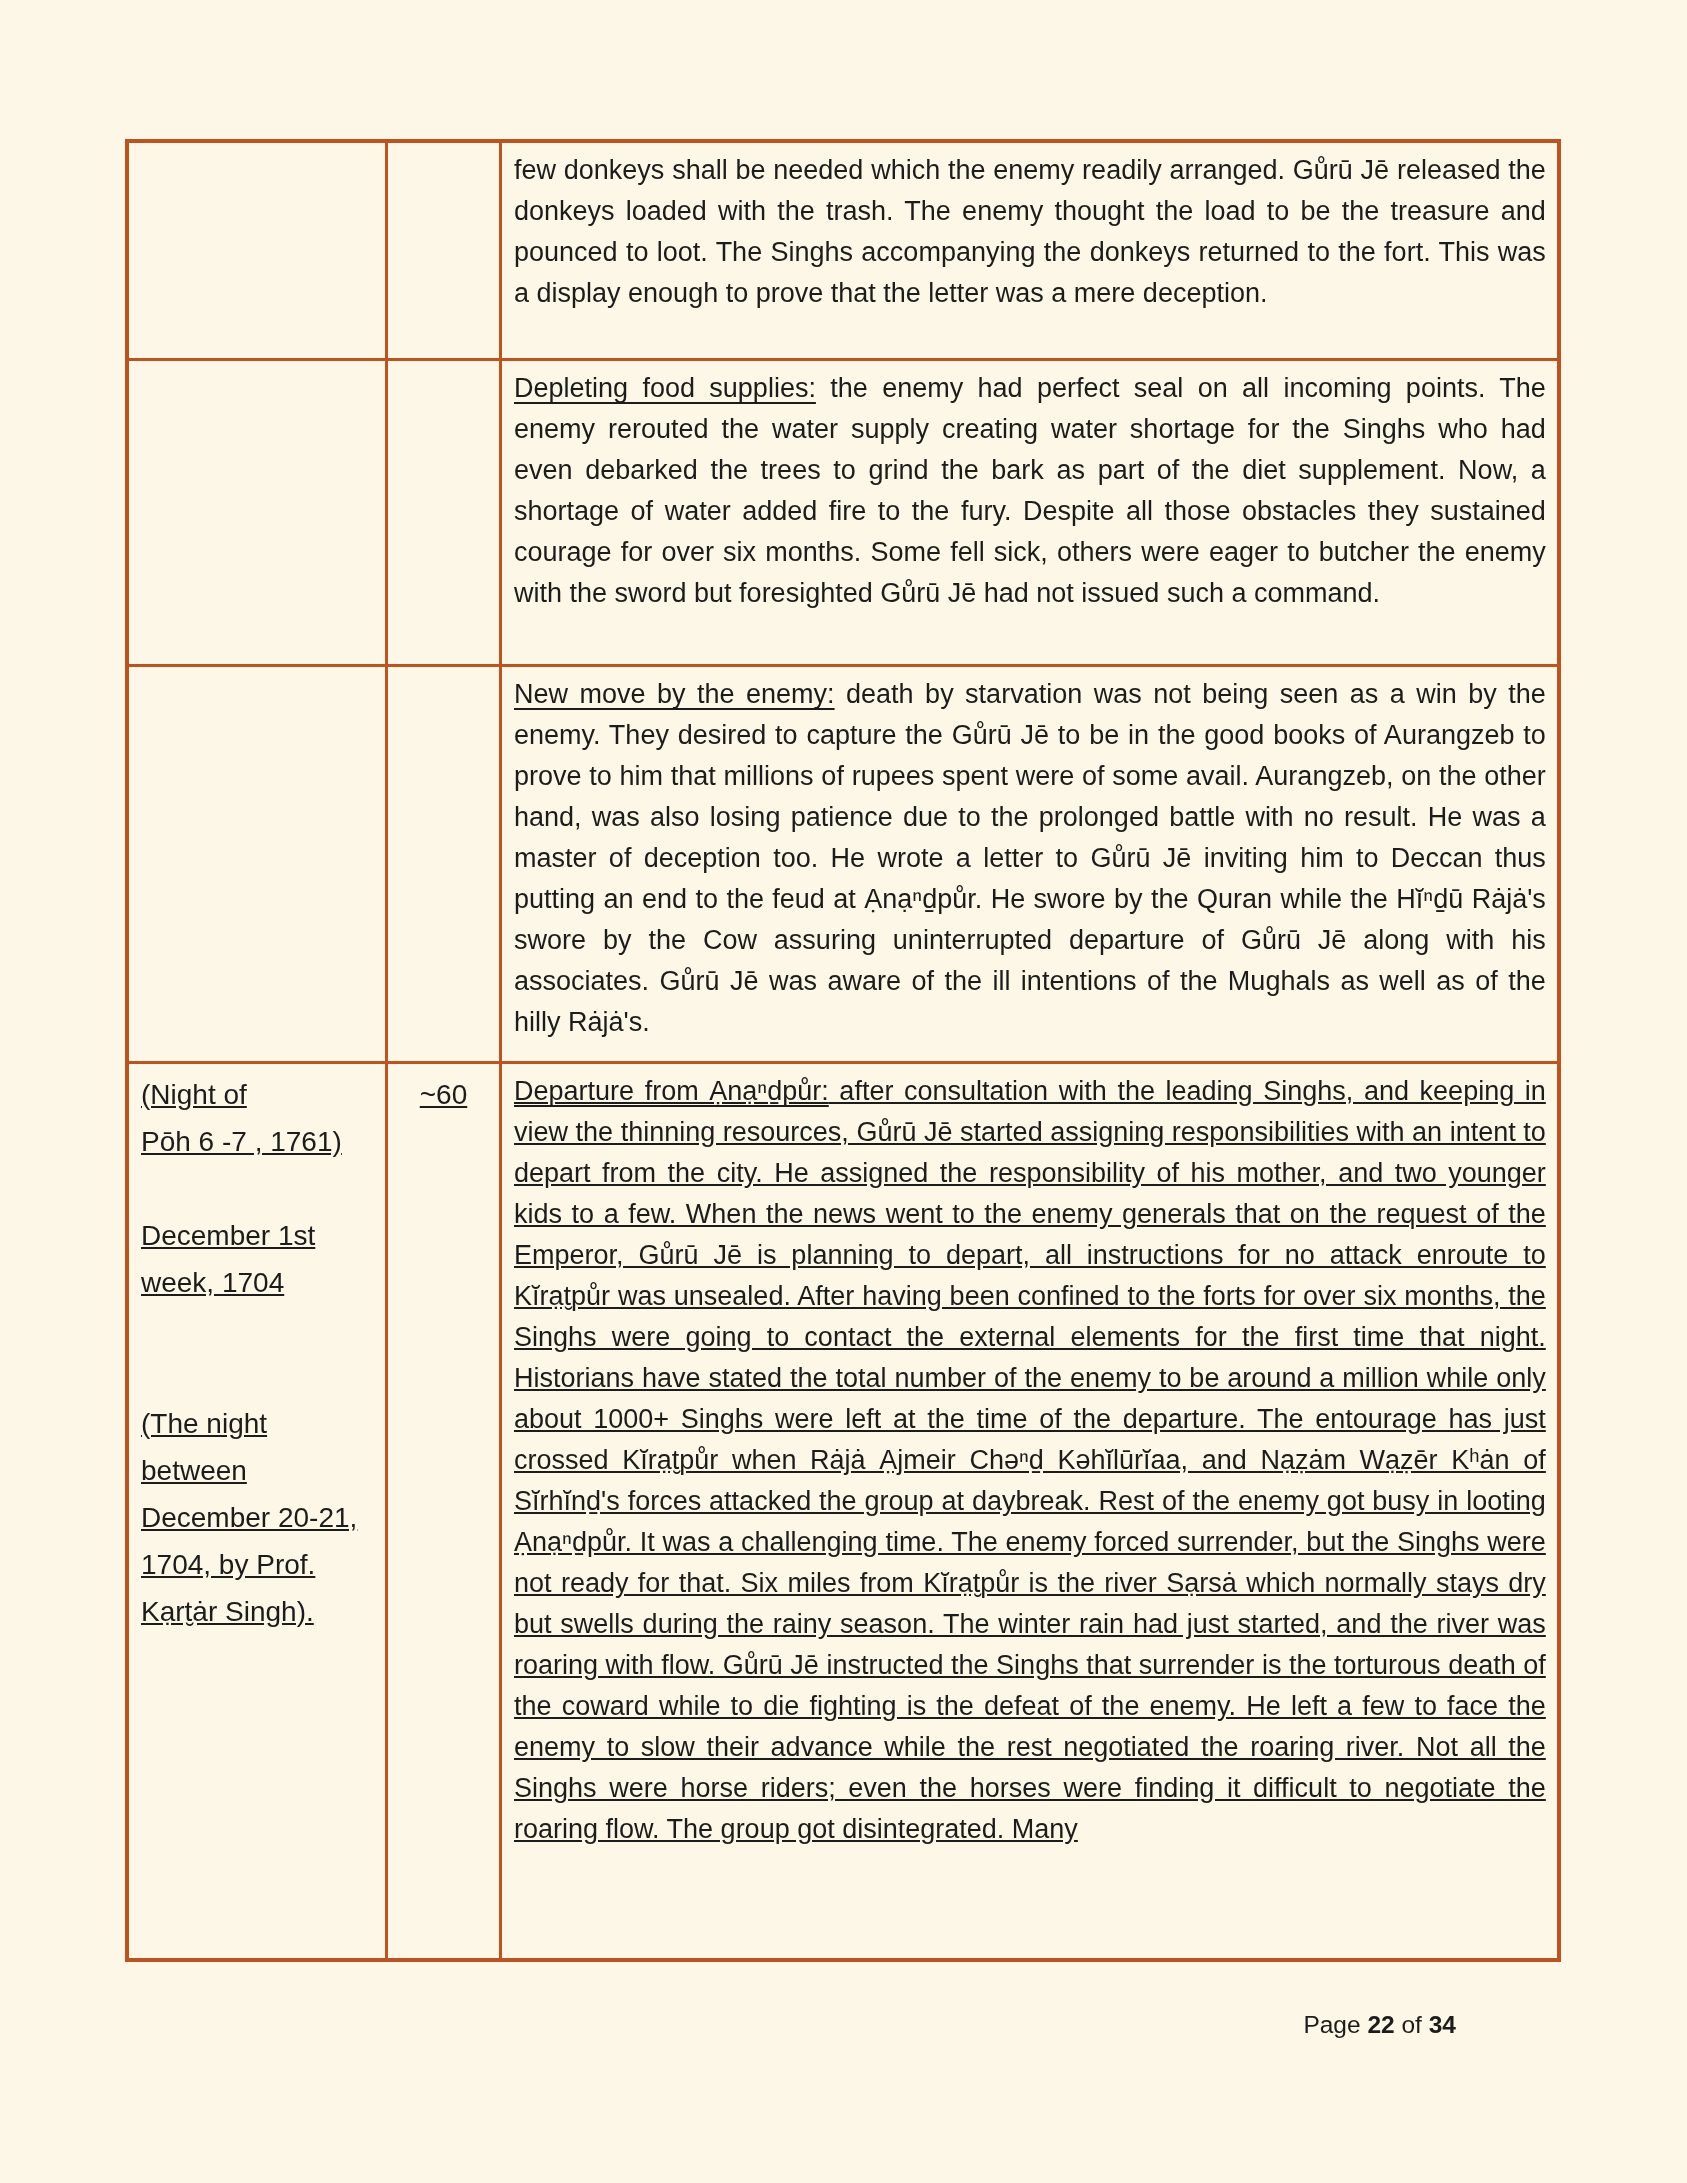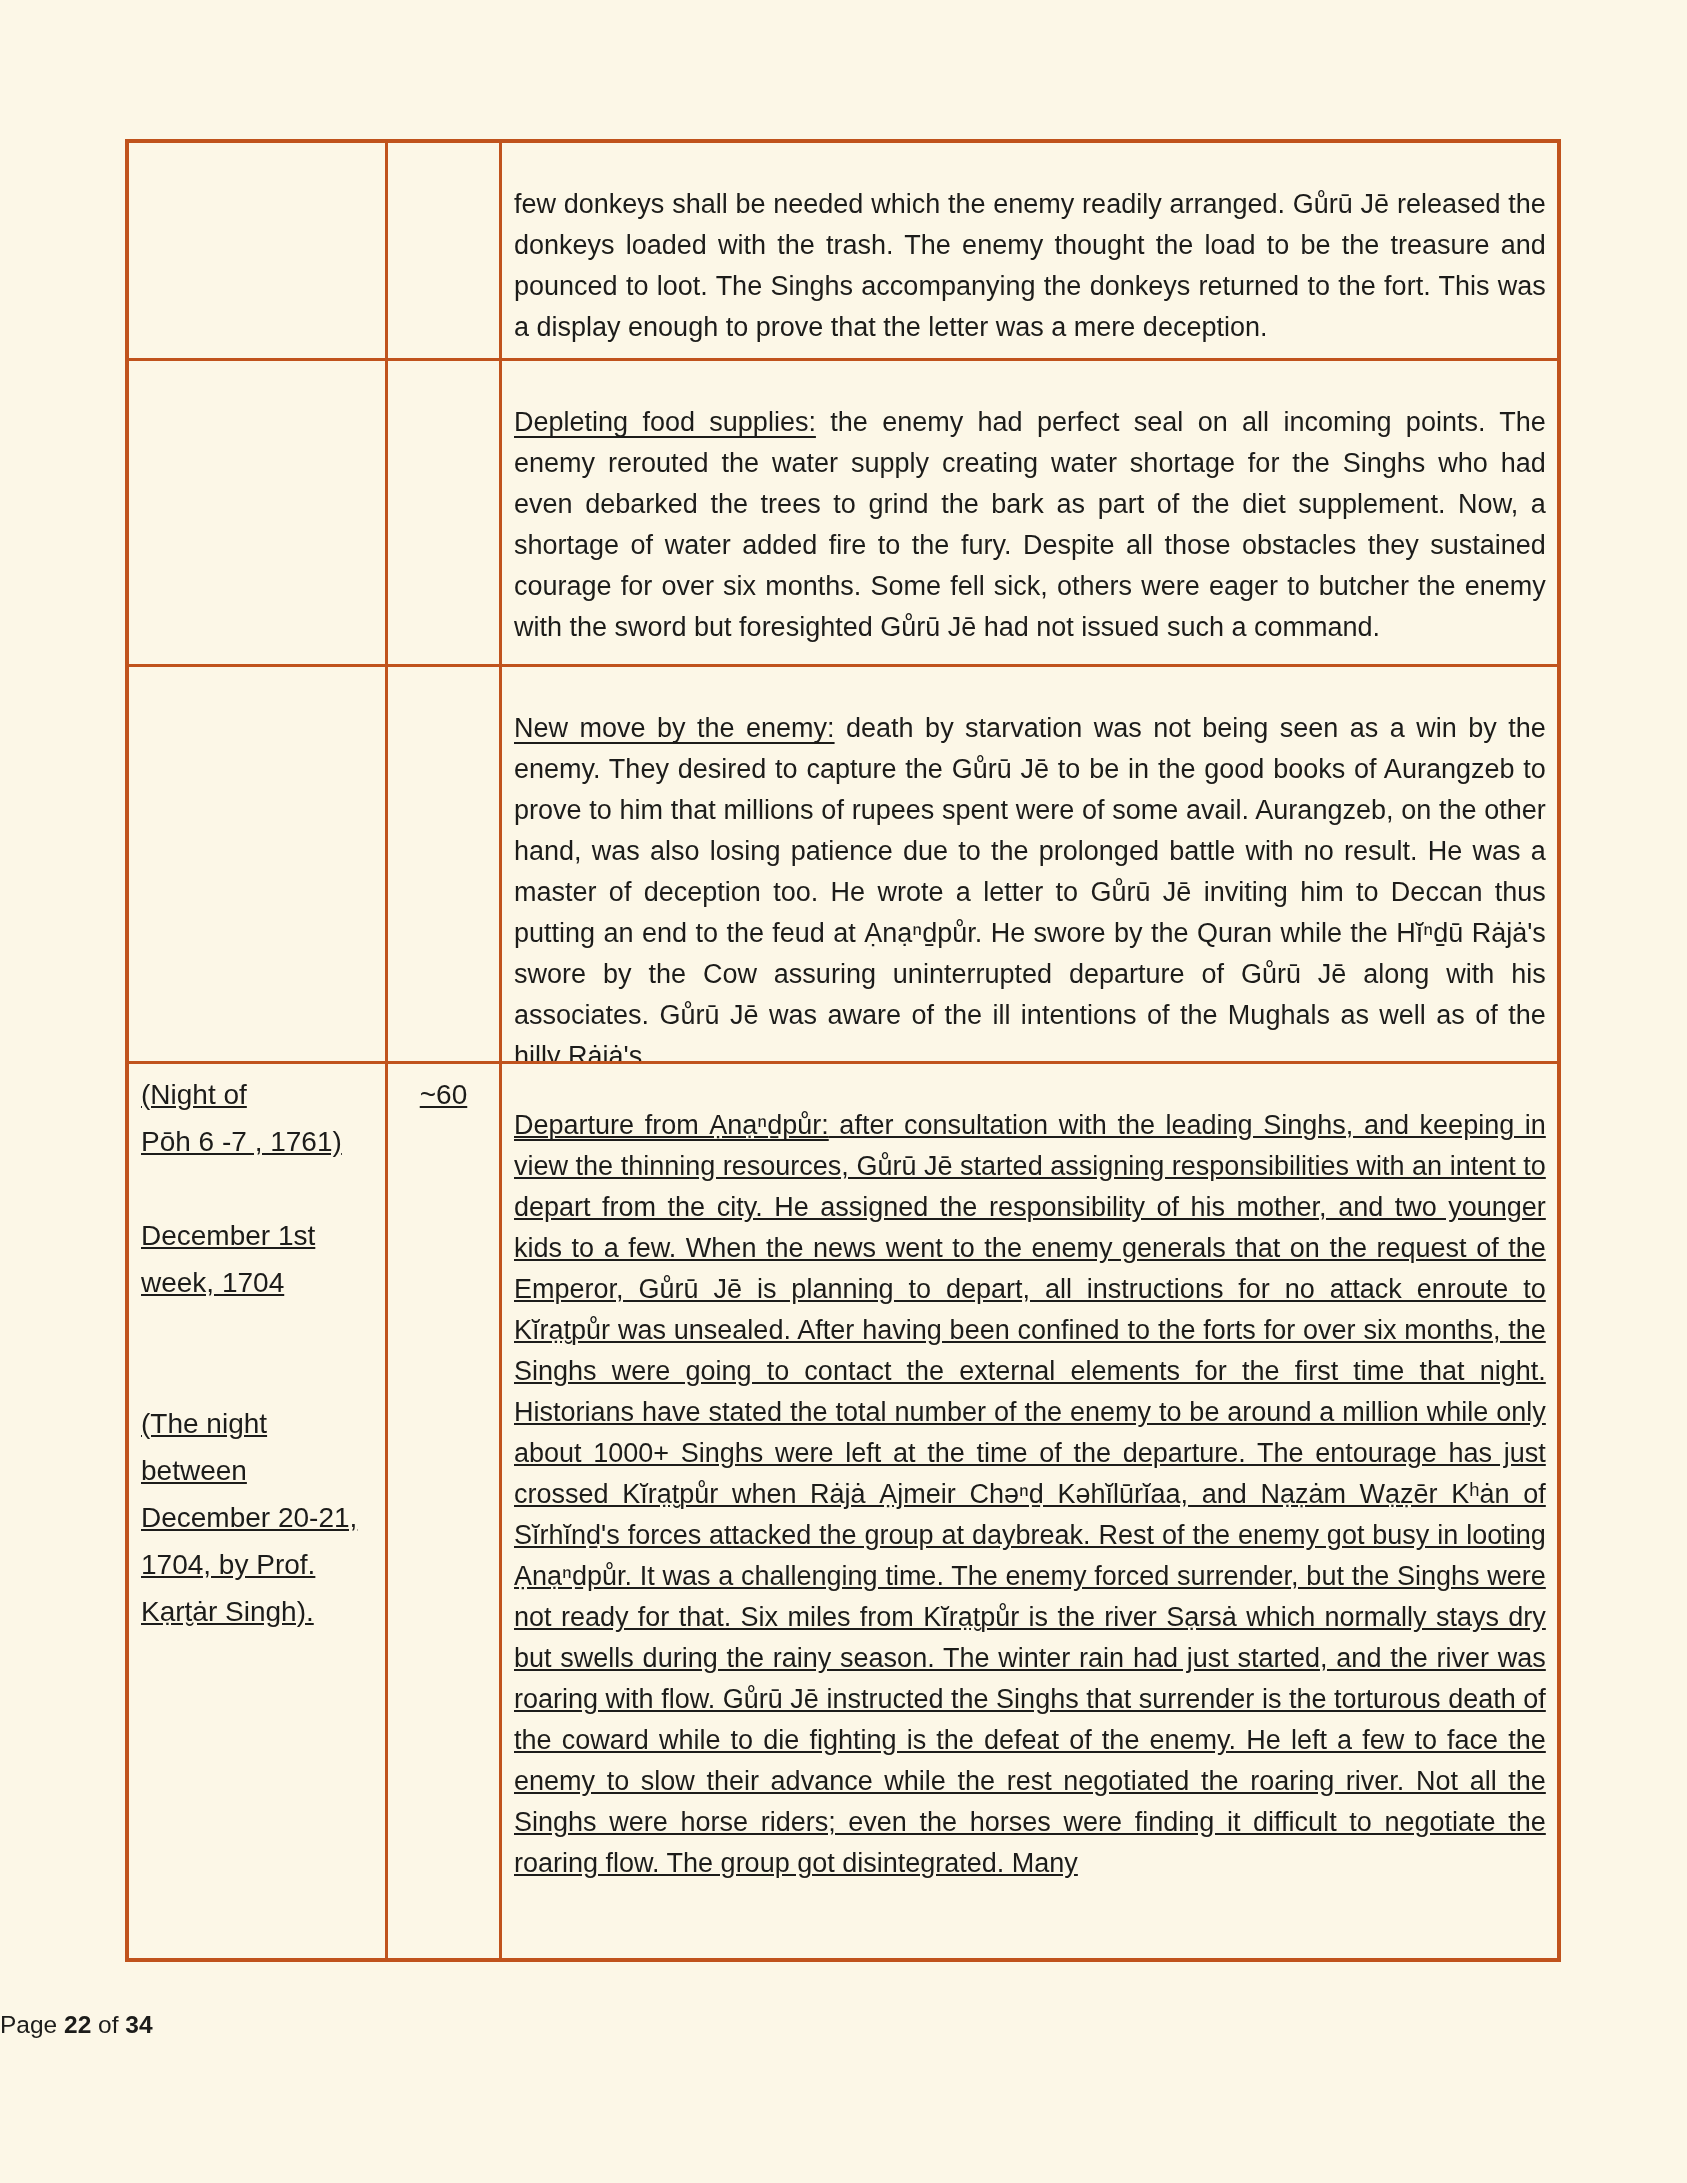--- a/index.html
+++ b/index.html
@@ -21,21 +21,21 @@
     grid-template-columns:259px 114px auto;
     grid-template-rows:218px 306px 397px auto;
     background:#fcf7e7;
   }
   .cell{
     box-sizing:border-box;
     border-right:3.3px solid #c0531d;
     border-bottom:3.3px solid #c0531d;
     overflow:hidden;
   }
-  .cell.last-col{border-right:none;margin-top:34px;}
+  .cell.last-col{border-right:none;}
   .cell.last-row{border-bottom:none;text-decoration:underline;}
   .c-date{
     padding:6.6px 10.6px 6.6px 12px;
     font-size:28px;
     line-height:47px;
     white-space:pre-line;
   }
   .c-ref{
     padding-top:6.6px;
     font-size:28px;
@@ -50,21 +50,21 @@
   }
   .heading{
     text-decoration:underline;
     text-decoration-thickness:2.3px;
     text-underline-offset:4.6px;
   }
   .footer{
     position:absolute;
     left:0;top:2009px;
     width:1456px;
-    text-align:left;
+    text-align:right;
     font-size:24.5px;
     line-height:32px;
   }
   .footer .b{font-weight:bold;}
 </style>
 </head>
 <body>
 
 <div class="doc-table">
 

